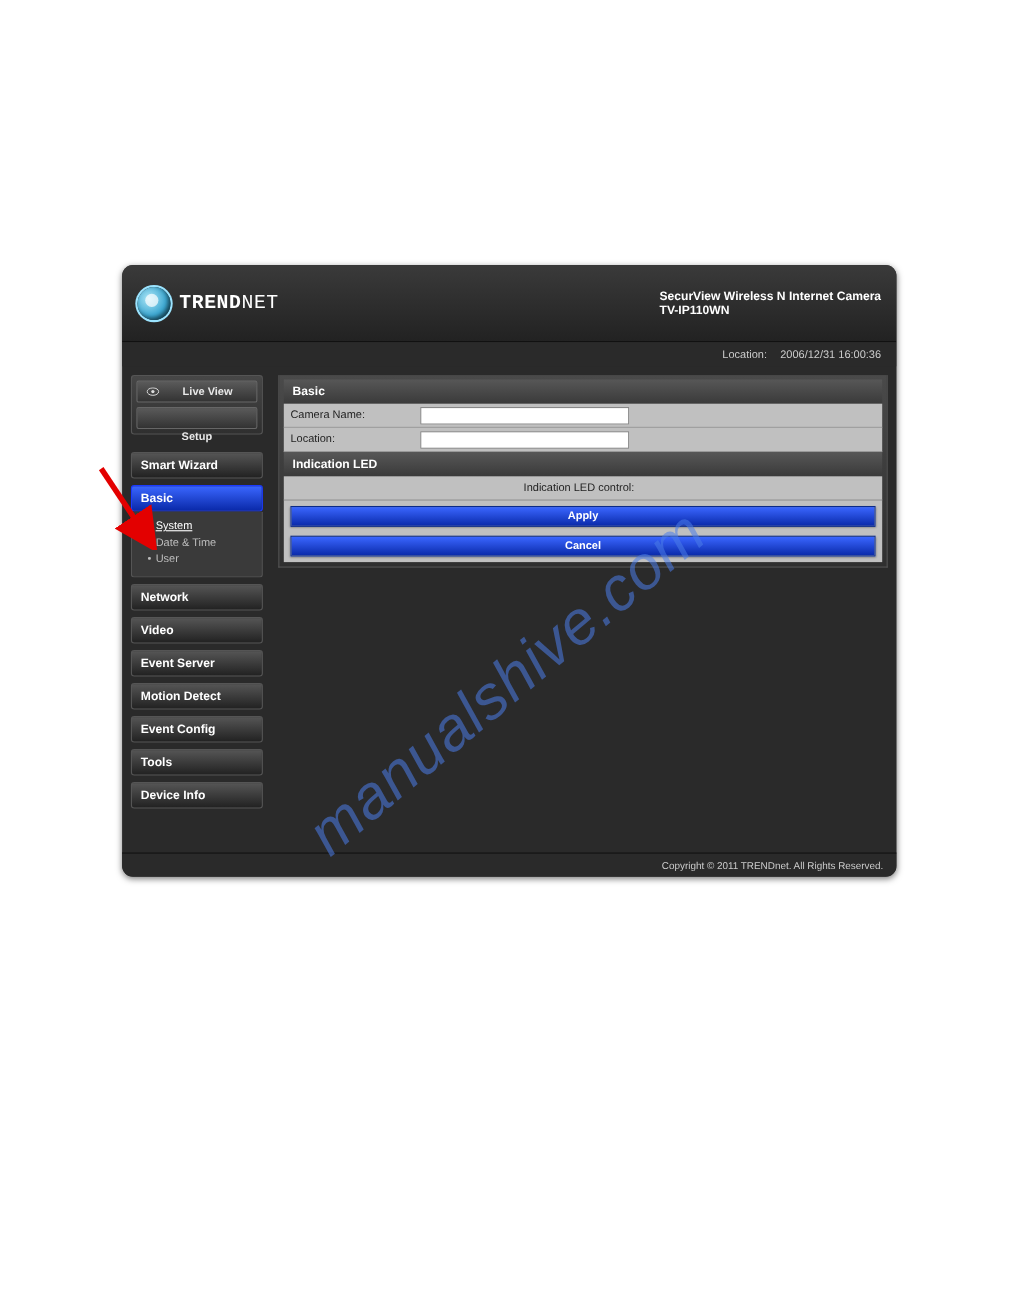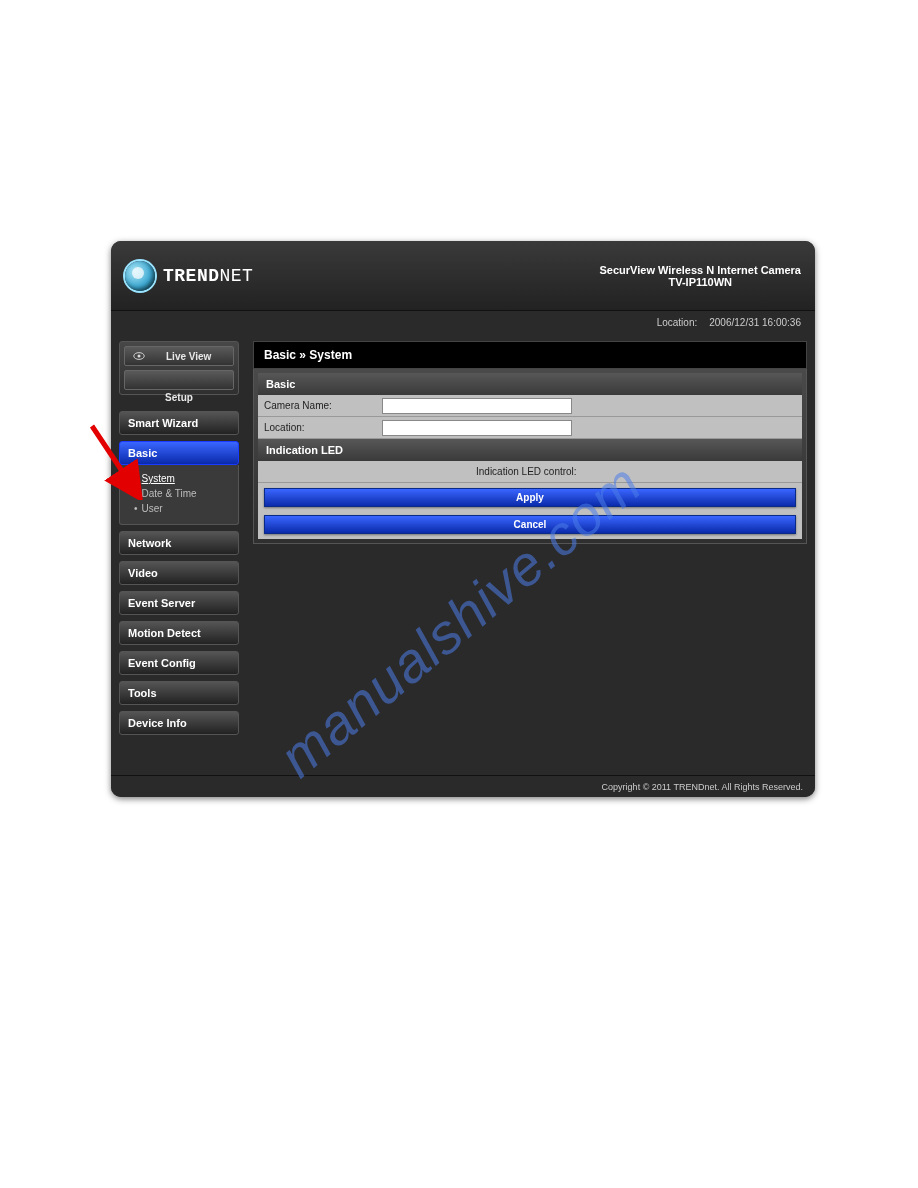--- a/index.html
+++ b/index.html
@@ -38,21 +38,21 @@
     background: radial-gradient(circle at 35% 35%, #aee7f7, #3fa9d2 55%, #0d5a78);
     position: relative;
     box-shadow: inset -2px -2px 4px rgba(0,0,0,0.5), 0 0 0 2px #9be4ff;
   }
   .brand-logo::after{
     content:"";position:absolute;left:22%;top:22%;width:40%;height:40%;
     background:rgba(255,255,255,0.7);border-radius:50%;
   }
   .brand-text { color:#fff; font-weight:bold; font-size:18px; letter-spacing:0.5px;font-family:Liberation Mono, monospace;}
   .brand-text .thin { font-weight:normal;}
-  .prod-title { text-align:center; color:#fff; }
+  .prod-title { text-align:left; color:#fff; }
   .prod-title .line1 { font-size:11px; font-weight:bold; }
   .prod-title .line2 { font-size:11px; font-weight:bold; }
   .subheader {
     height:22px; background:#2a2a2a; color:#ccc;
     display:flex; justify-content:flex-end; align-items:center;
     padding:0 14px; font-size:10px; gap:12px;
   }
   .body-area { display:flex; padding:8px 8px 0 8px; height: calc(100% - 70px - 22px - 22px); }
   .sidebar { width:120px; flex-shrink:0; }
   .side-box {
@@ -237,21 +237,20 @@
       <div class="nav-item">Network</div>
       <div class="nav-item">Video</div>
       <div class="nav-item">Event Server</div>
       <div class="nav-item">Motion Detect</div>
       <div class="nav-item">Event Config</div>
       <div class="nav-item">Tools</div>
       <div class="nav-item">Device Info</div>
     </div>
 
     <div class="main">
-      <div class="breadcrumb">Basic » System</div>
       <div class="panel">
 
         <div class="section-header">Basic</div>
         <div class="form-row">
           <div class="form-label">Camera Name:</div>
           <div class="form-field">
             <input type="text" value="" style="">
           </div>
         </div>
         <div class="form-row">

